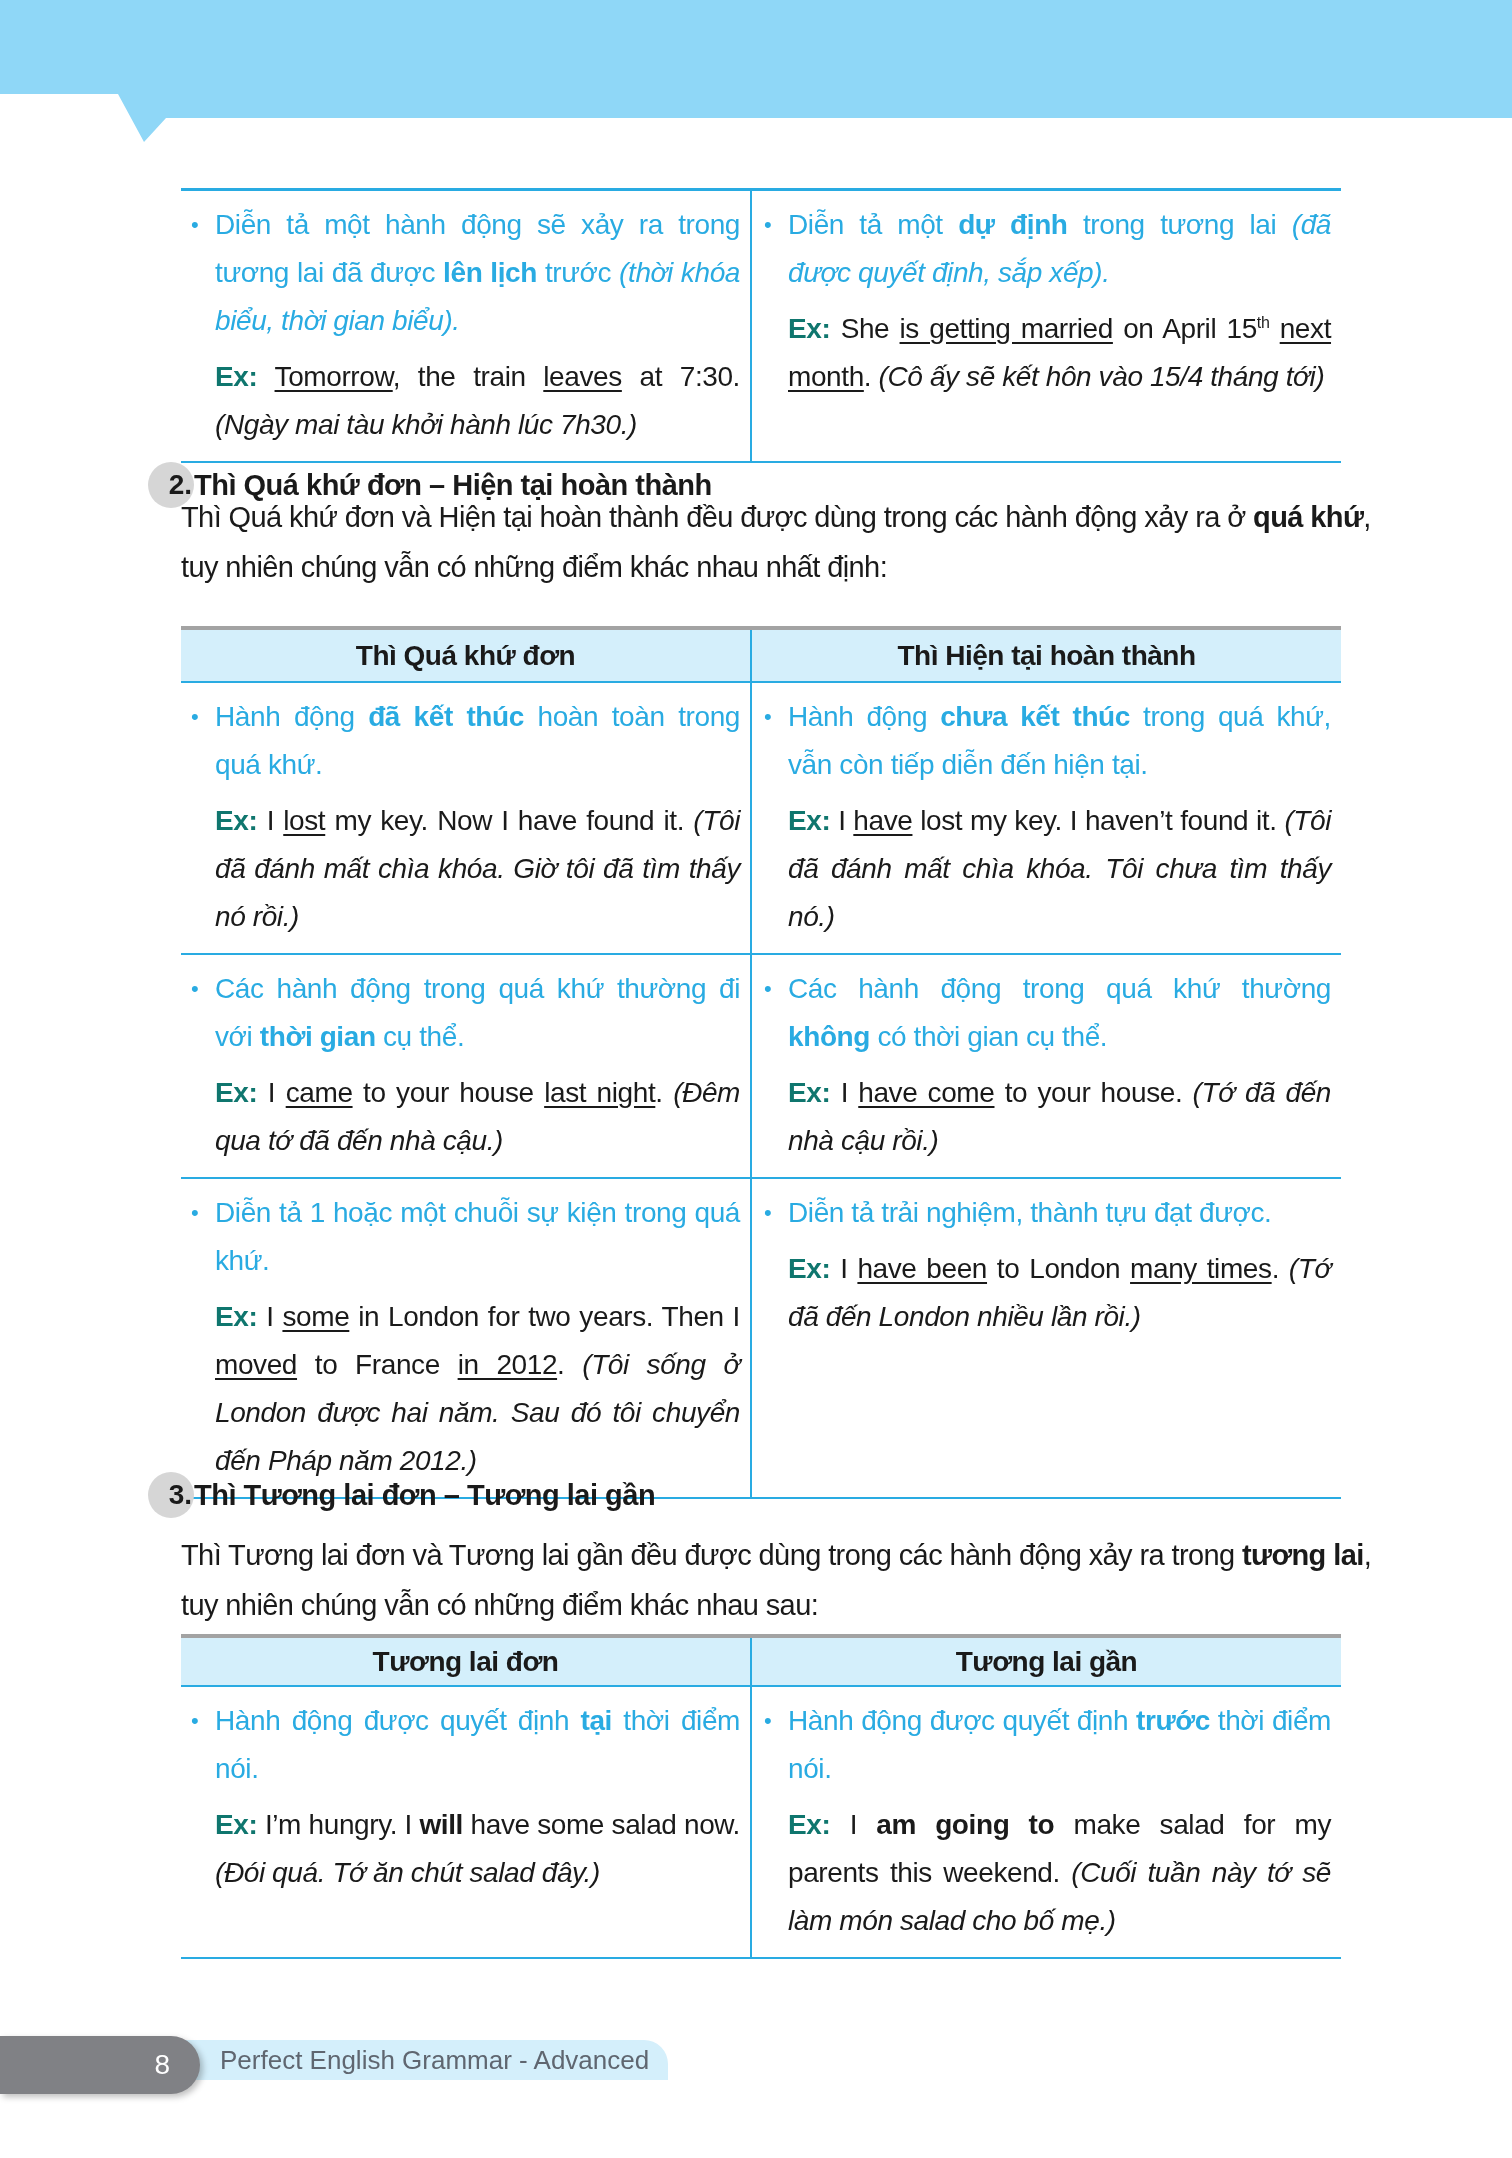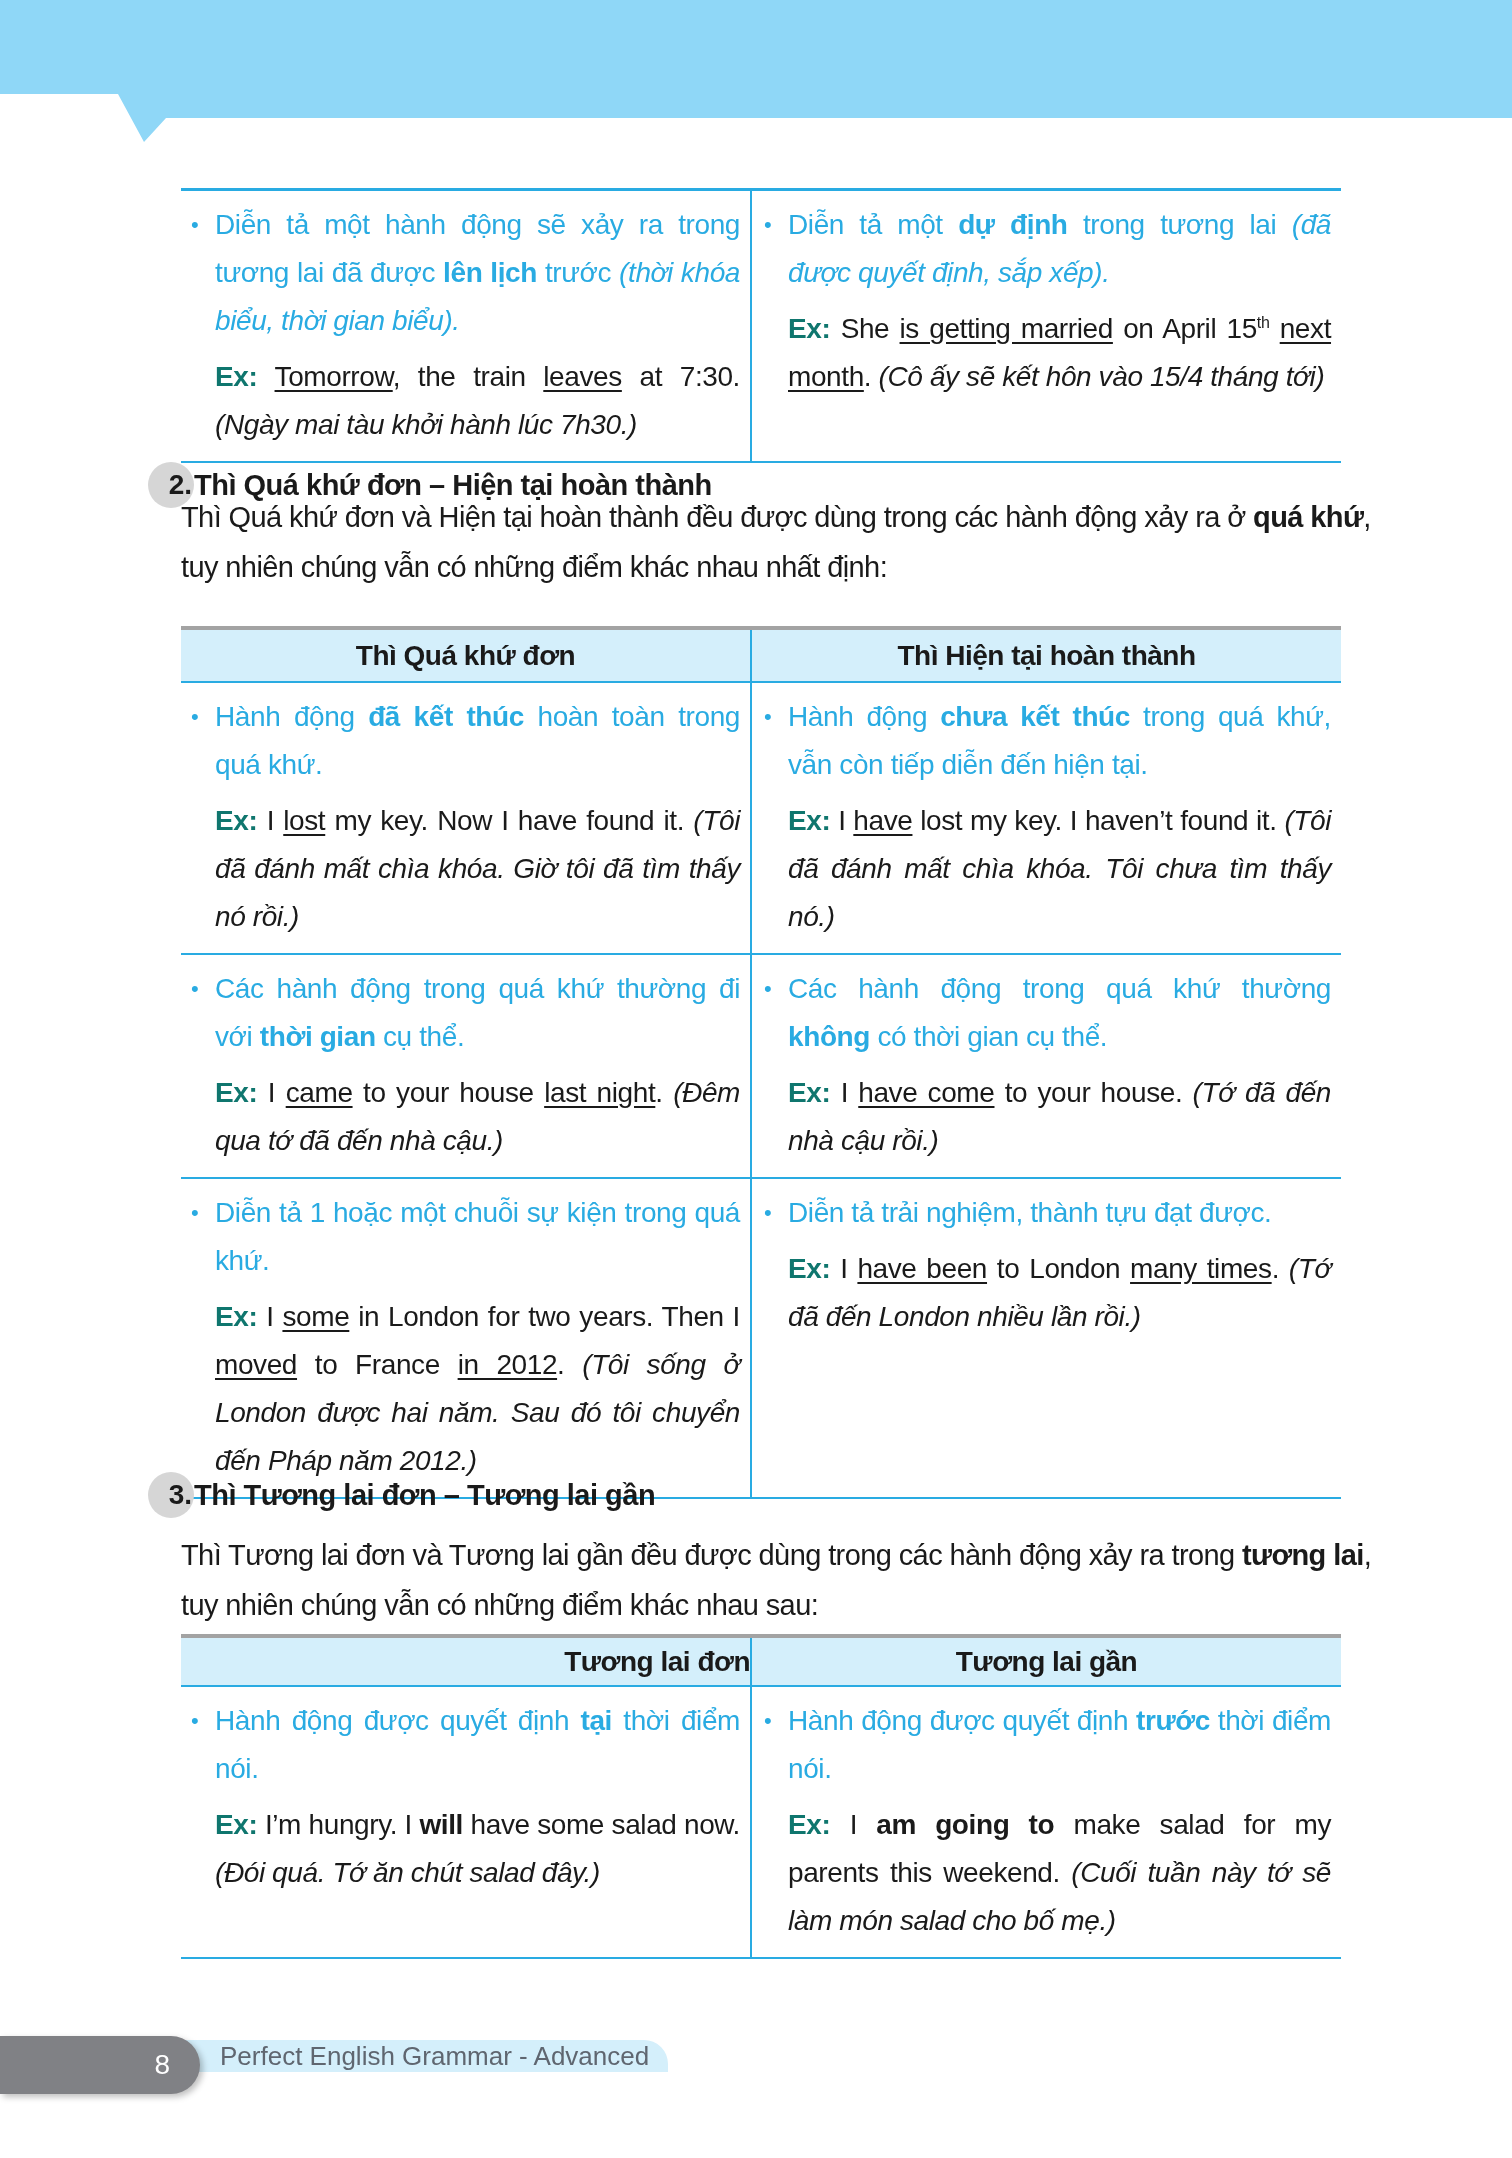--- a/index.html
+++ b/index.html
@@ -48,21 +48,21 @@
   .para { position: absolute; left: 181px; width: 1200px; font-size: 29px; line-height: 50px; letter-spacing: -0.6px; color: #1a1a1a; }
 
   .footer { position: absolute; left: 0; top: 2036px; height: 58px; }
   .footer .pg {
     position: absolute; left: 0; top: 0; width: 200px; height: 58px; background: #808185;
     border-radius: 0 30px 30px 0; color: #ffffff; font-size: 28px;
     display: flex; align-items: center; justify-content: flex-end; padding-right: 30px; z-index: 2;
     box-shadow: 3px 3px 6px rgba(0,0,0,0.25);
   }
   .footer .title-bar {
-    position: absolute; left: 180px; top: 4px; width: 488px; height: 32px; background: #d4effb;
+    position: absolute; left: 180px; top: 4px; width: 488px; height: 40px; background: #d4effb;
     border-radius: 0 24px 0 0; color: #5f6670; font-size: 26px;
     display: flex; align-items: center; padding-left: 40px; z-index: 1;
   }
 </style>
 </head>
 <body>
 
 <div class="header-band">
   <svg width="1512" height="142" viewBox="0 0 1512 142">
     <polygon points="0,0 1512,0 1512,118 166,118 144,142 118,94 0,94" fill="#8fd7f7"></polygon>
@@ -204,21 +204,21 @@
     <span>Thì Tương lai đơn và Tương lai gần đều được dùng trong các hành động xảy ra trong </span><span class="b">tương lai</span><span>, tuy nhiên chúng vẫn có những điểm khác nhau sau:</span>
   </div>
 
   <table class="tbl" style="top:1634px;">
     <colgroup>
         <col class="c1">
         <col class="c2">
       </colgroup>
     <tbody>
         <tr>
-      <th style="height:50px;text-align:right;">Tương lai đơn</th>
+      <th style="height:50px;">Tương lai đơn</th>
       <th style="height:50px;">Tương lai gần</th>
     </tr>
     <tr>
       <td>
         <div class="bullet">
           <span class="dot">•</span>
           <span class="txt"><span>Hành động được quyết định </span><span class="b">tại</span><span> thời điểm nói.</span></span>
         </div>
         <div class="ex">
           <span class="ex-label">Ex:</span>

